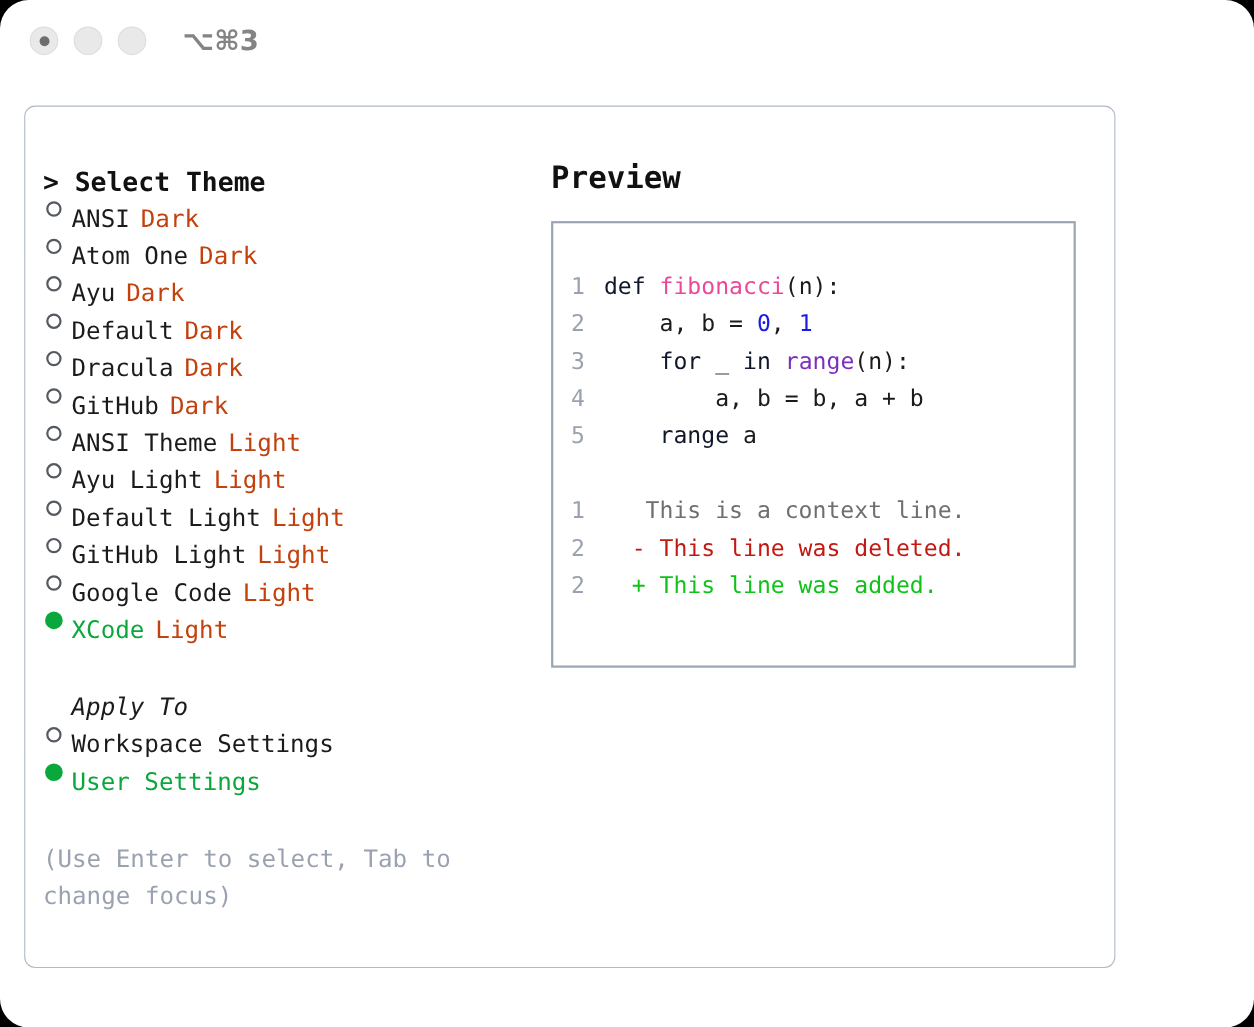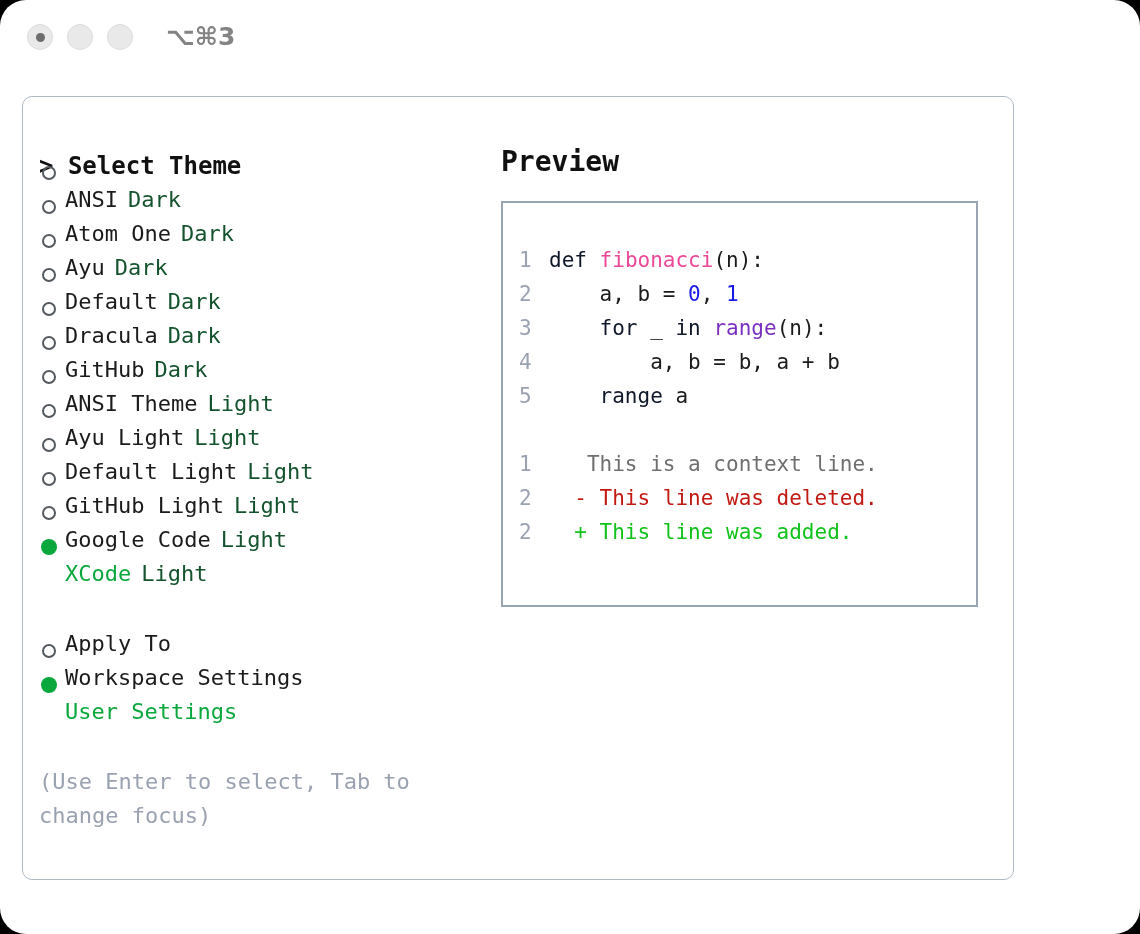--- a/index.html
+++ b/index.html
@@ -87,21 +87,21 @@
   .section-title {
     font-size: 24px;
     font-weight: bold;
     color: #111111;
     line-height: 34px;
     white-space: pre;
   }
   .theme-list { margin-top: 0; }
   .opt-row {
     display: flex;
-    align-items: flex-start;
+    align-items: center;
     line-height: 34px;
     height: 34px;
     font-size: 22px;
     white-space: pre;
   }
   .marker {
     width: 26px;
     flex: 0 0 26px;
     color: #333333;
     font-size: 22px;
@@ -126,32 +126,33 @@
     background: #0aa83c;
     border-radius: 50%;
     box-sizing: border-box;
   }
   .opt-label {
     color: #1b1b1b;
     font-size: 22px;
   }
   .opt-row.selected .opt-label { color: #0aa83c; }
   .opt-badge {
-    color: #14532d;
+    color: #c2410c;
     font-size: 22px;
     margin-left: 10px;
   }
 
   .apply-block { margin-top: 36px; }
   .apply-title {
     font-size: 22px;
     color: #1b1b1b;
     line-height: 34px;
     padding-left: 26px;
     white-space: pre;
+    font-style: italic;
   }
   .hint {
     margin-top: 36px;
     font-size: 22px;
     color: #9aa2b1;
     line-height: 34px;
     width: 400px;
   }
 
   

